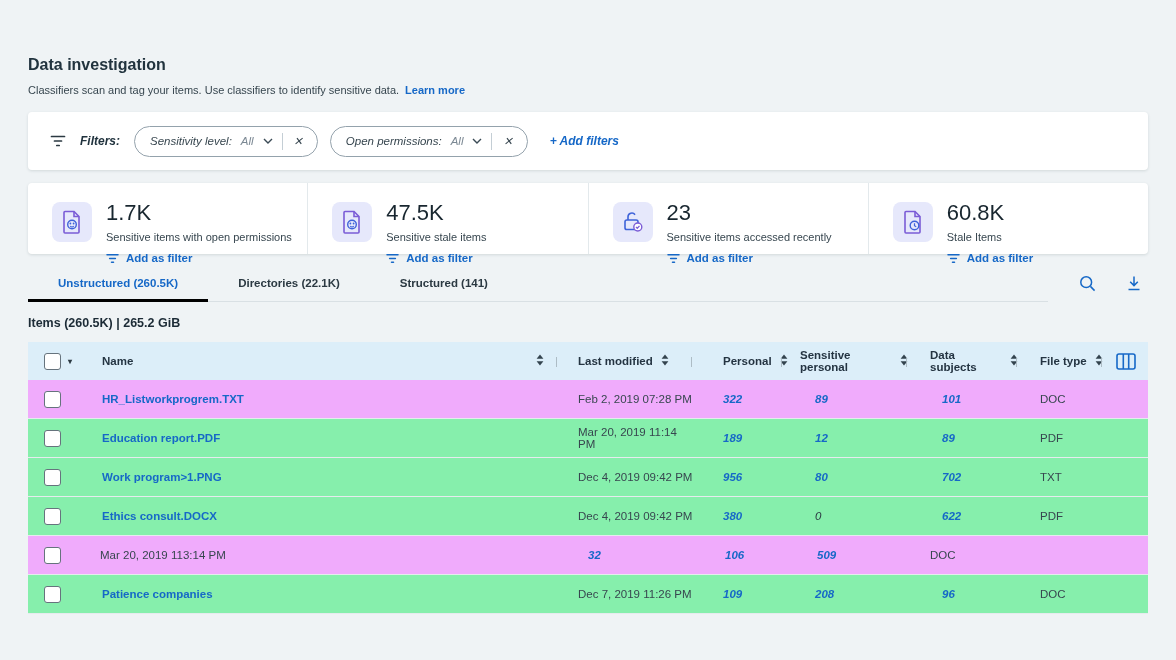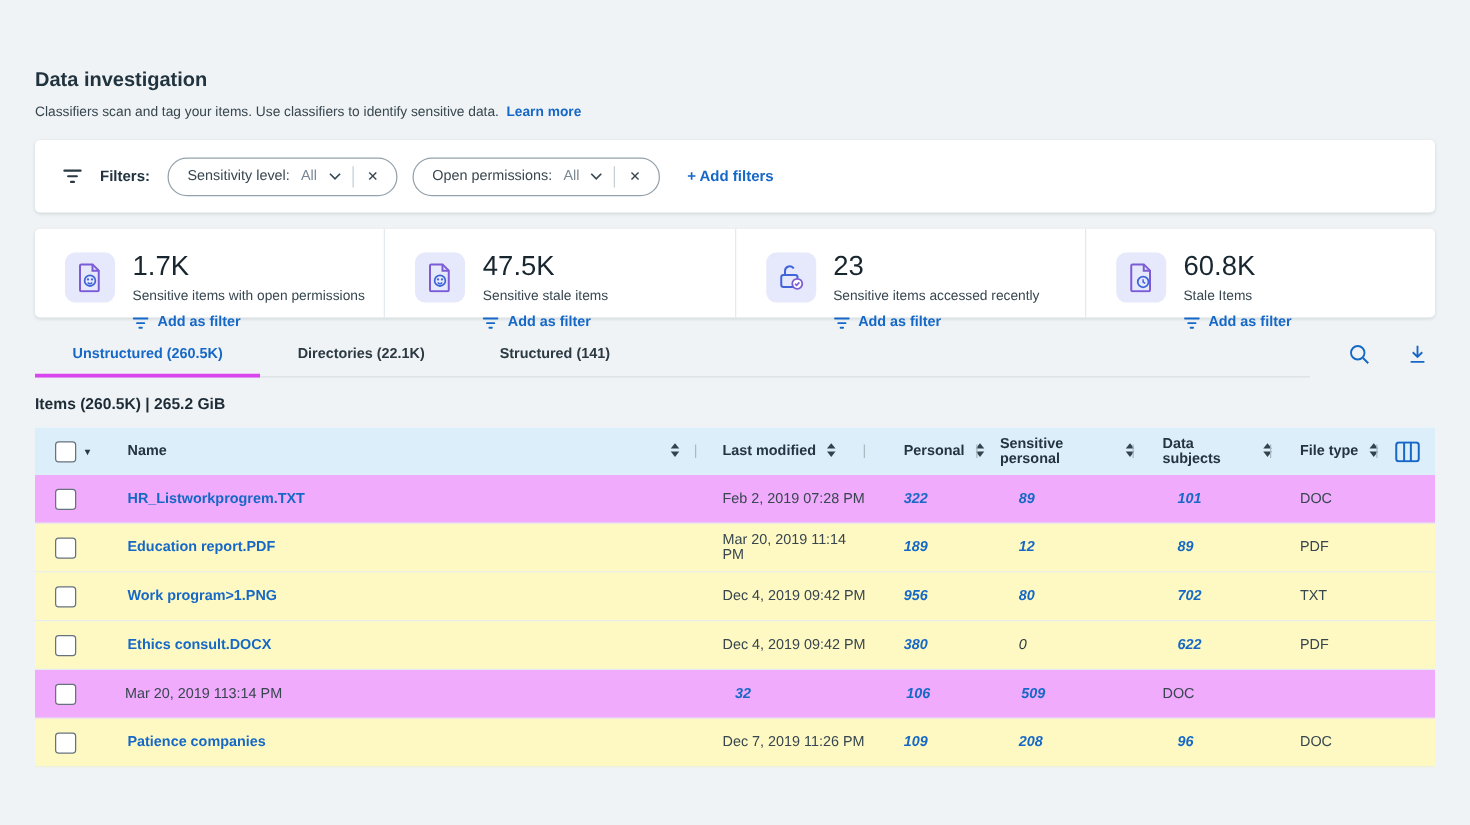--- a/index.html
+++ b/index.html
@@ -20,21 +20,21 @@
   .link { color:#1668c7; text-decoration:none; cursor:pointer; }
   .learn-more { font-weight:bold; margin-left:6px; font-size:11px; }
 
   
   .panel {
     background:#fff; border-radius:4px; margin:0 28px;
     box-shadow:0 1px 3px rgba(35,57,66,.14);
   }
 
   
-  .filters-panel { margin-top:16px; height:58px; display:flex; align-items:center; padding:4px 22px; gap:14px; }
+  .filters-panel { margin-top:16px; height:58px; display:flex; align-items:center; padding:4px 22px; gap:14px;font-style:italic; }
   .filters-label { font-size:12px; font-weight:bold; color:#21333e; }
   .chips { display:flex; align-items:center; gap:12px; }
   .chip {
     display:flex; align-items:center; gap:9px;
     border:1px solid #94a2ac; border-radius:16px;
     height:31px; padding:0 12px 0 15px; font-size:11.5px; color:#37464f;
     background:#fff; cursor:pointer;
   }
   .chip .chip-value { color:#7b8893; }
   .chip .vdiv { width:1px; height:17px; background:#c4ced5; }
@@ -53,21 +53,21 @@
   .stat-desc { font-size:11px; color:#37464f; margin-top:7px; }
   .stat-action { margin-top:9px; font-size:11.5px; font-weight:bold; color:#1668c7; display:flex; align-items:center; gap:7px; cursor:pointer; }
 
   
   .tabs-row { margin:17px 28px 0; position:relative; height:31px; }
   .tabs { display:flex; border-bottom:1px solid #d9e0e4; width:1020px; height:31px; }
   .tab {
     padding:6px 30px 0; font-size:11.5px; font-weight:bold; color:#2b3942;
     cursor:pointer; height:31px;
   }
-  .tab.active { color:#1668c7; border-bottom:3px solid #d946ef; }
+  .tab.active { color:#1668c7; border-bottom:3px solid #000000; }
   .tabs-actions { position:absolute; right:6px; top:4px; display:flex; gap:30px; }
   .icon-btn { cursor:pointer; display:flex; align-items:center; }
 
   .items-line { margin:14px 28px 0; font-size:12.5px; font-weight:bold; color:#1c2b36; }
 
   
   .table { margin:12px 28px 0; background:#fff; }
   .grid-row {
     display:grid;
     grid-template-columns:52px 478px 135px 90px 125px 110px 85px 45px;
@@ -82,21 +82,21 @@
   .th-pad3 { padding-left:17px; }
   .th-pad4 { padding-left:22px; }
   .cb-cell { display:flex; align-items:center; gap:7px; padding-left:16px; position:relative; height:100%; }
   .cb {
     width:17px; height:17px; border:1.5px solid #66737d; border-radius:3px;
     background:#fff; cursor:pointer; flex:0 0 17px;
   }
   .caret { font-size:8px; color:#2b3942; cursor:pointer; }
   .cols-cell { display:flex; justify-content:center; }
 
-  .tr { height:39px; border-bottom:1px solid #e6ebee; font-size:11.5px; background:#fef9c3; }
+  .tr { height:39px; border-bottom:1px solid #e6ebee; font-size:11.5px; background:#86efac; }
   .tr.hl { background:#f0abfc; }
   .td-name { padding-left:22px; overflow:hidden; white-space:nowrap; }
   .name-link { font-weight:bold; font-size:11.5px; }
   .td-date { padding-left:20px; color:#37464f; }
   .td-num { font-weight:bold;font-style:italic; }
   .td-num.plain { font-weight:normal; color:#2b3942; }
   .td-p { padding-left:30px; }
   .td-s { padding-left:32px; }
   .td-d { padding-left:34px; }
   .td-t { padding-left:22px; color:#37464f; }

